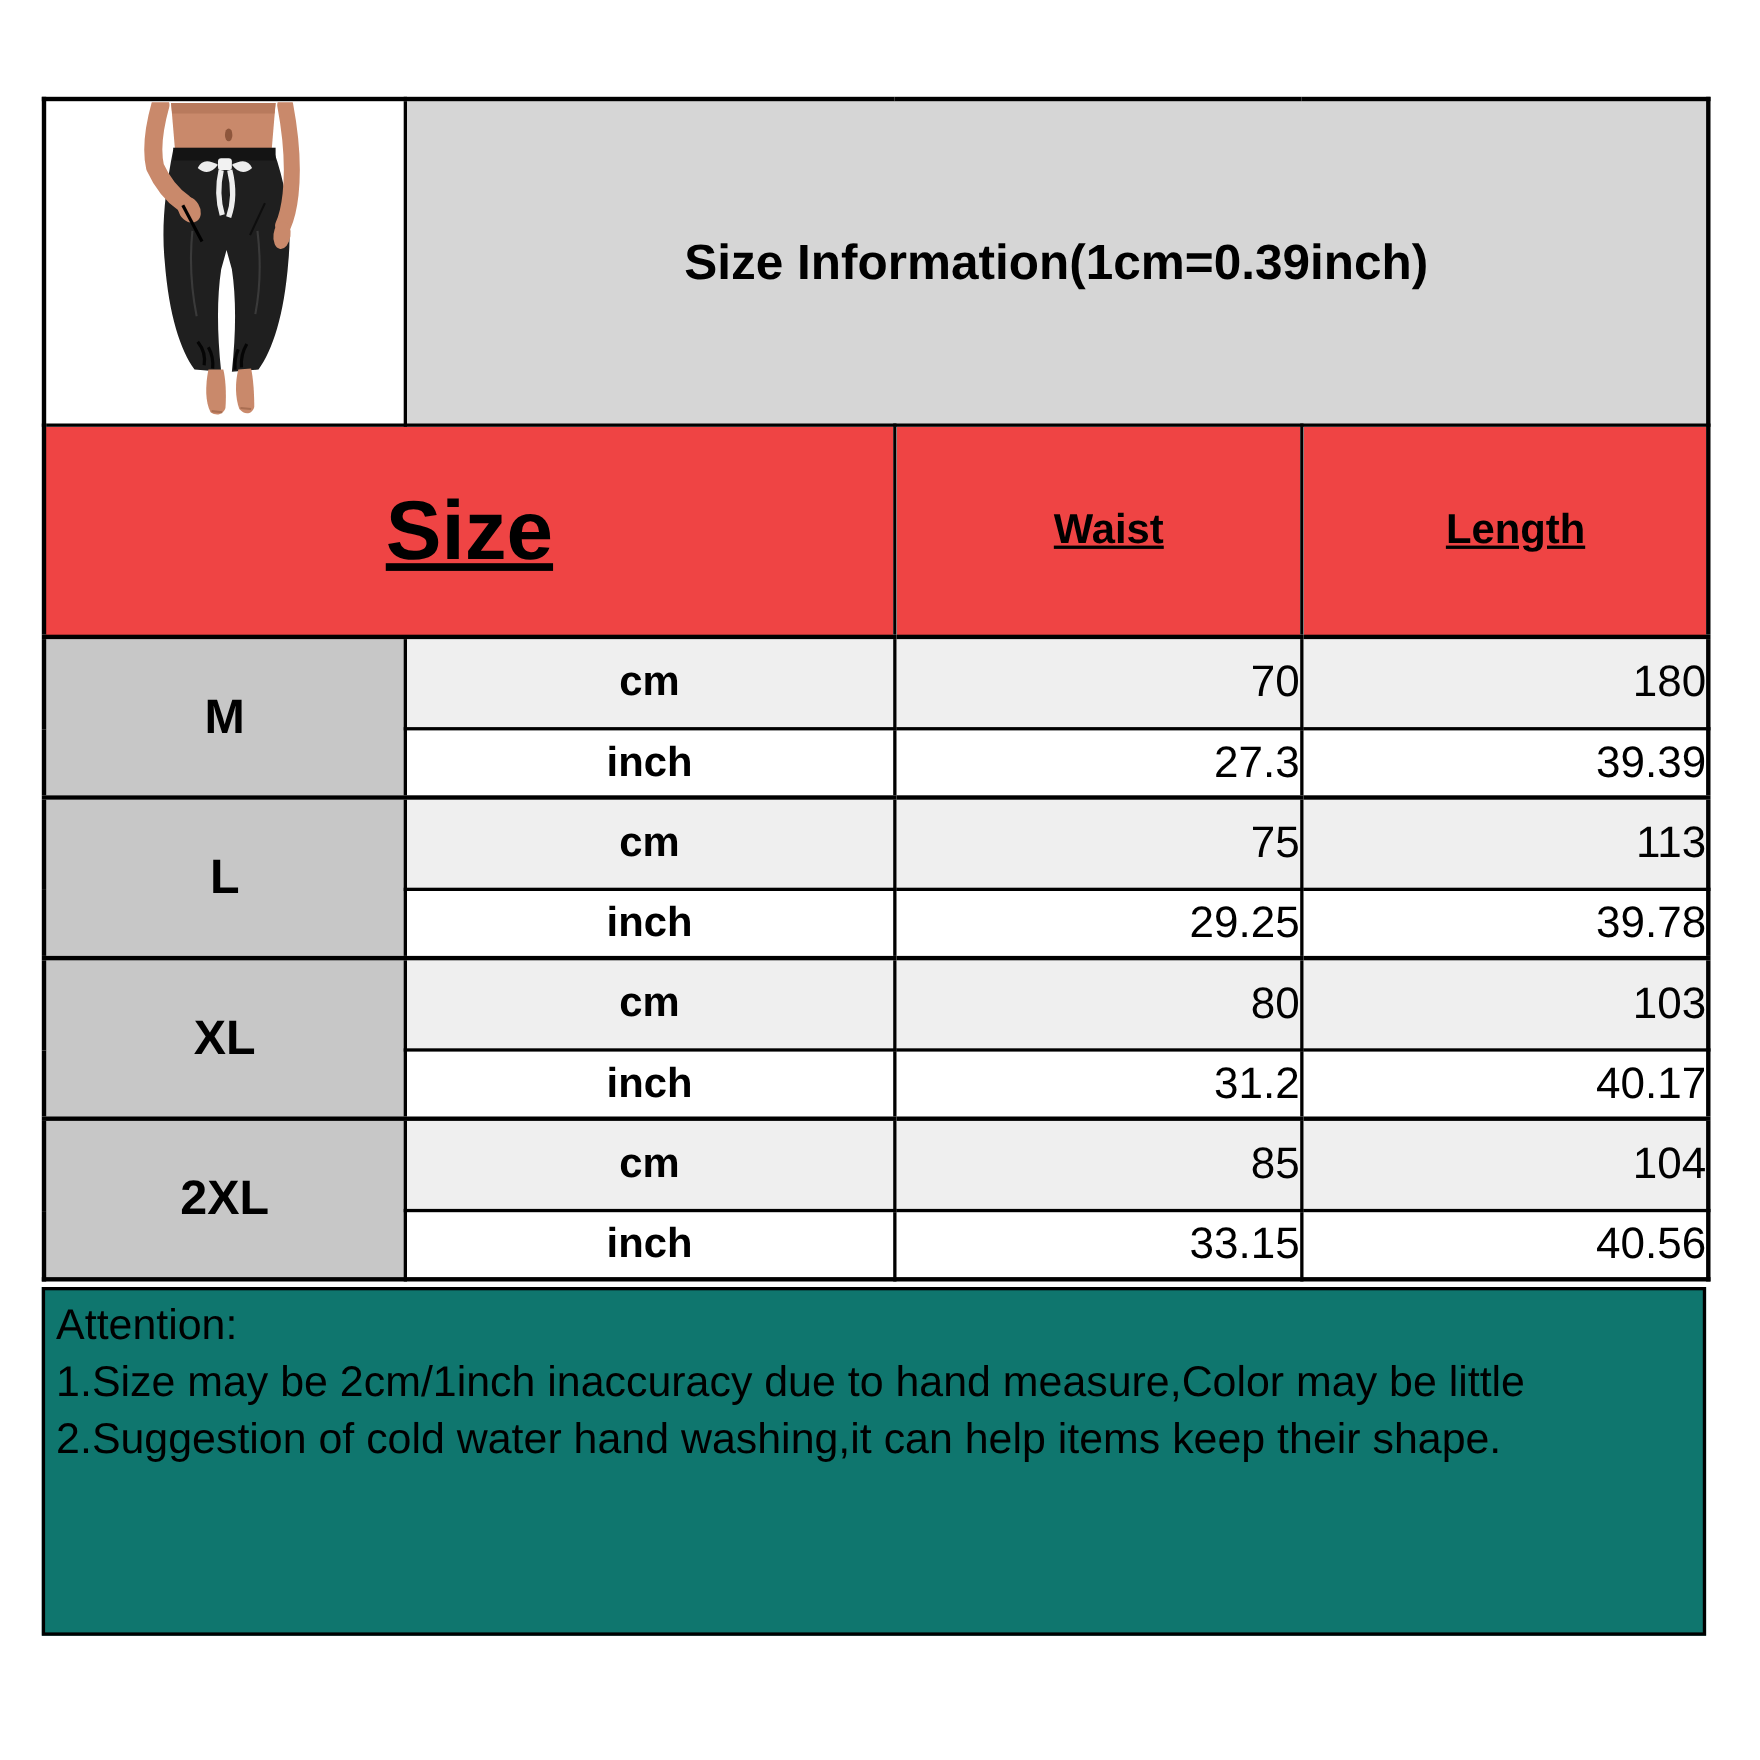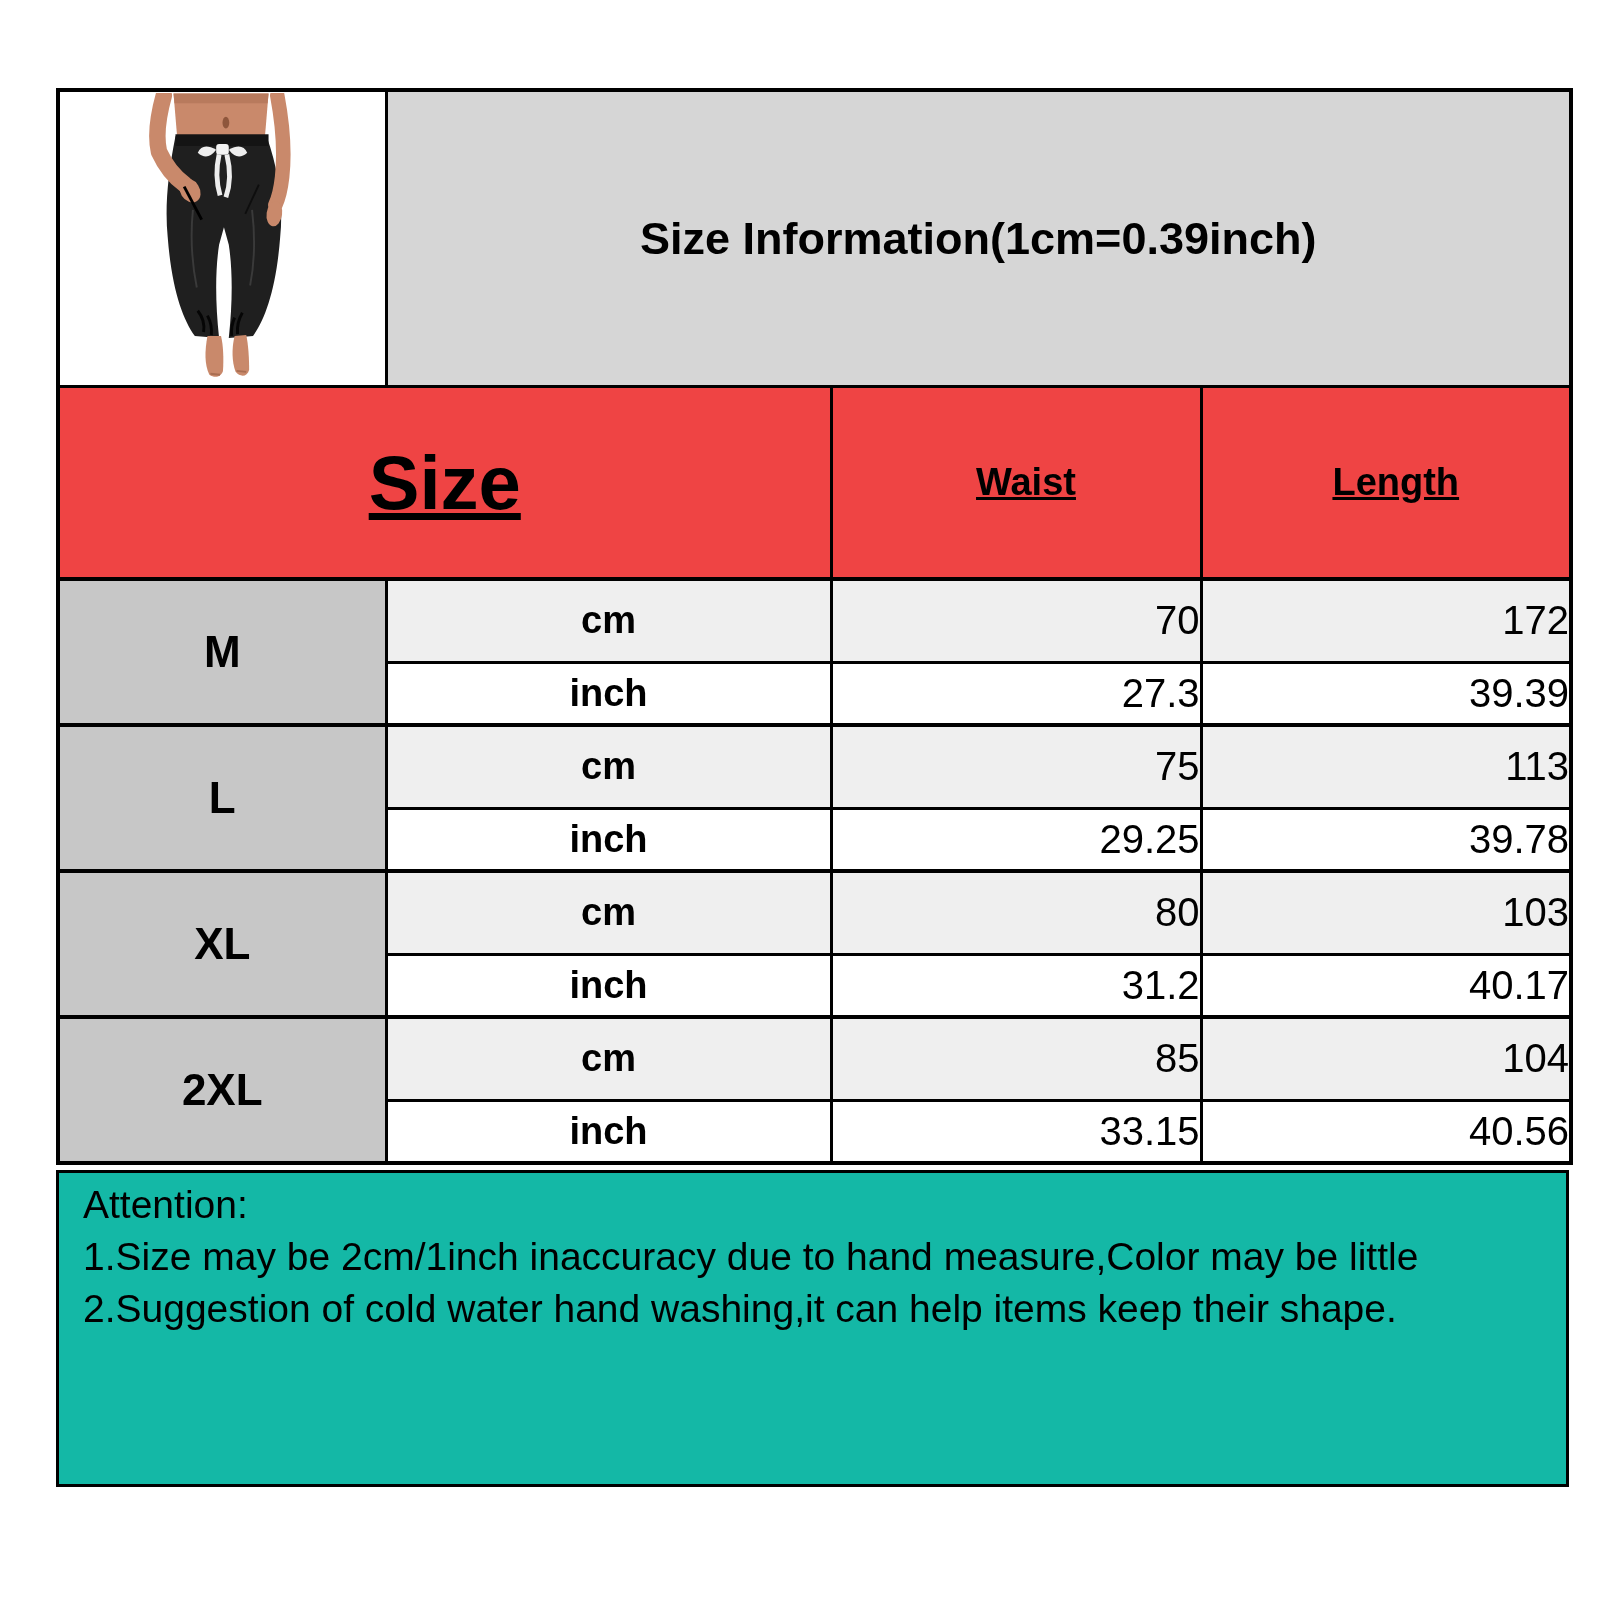--- a/index.html
+++ b/index.html
@@ -3,21 +3,21 @@
 <meta charset="utf-8">
 <style>
   html,body{margin:0;padding:0;}
   body{
     width:1600px;height:1600px;
     background:#ffffff;
     font-family:"Liberation Sans", sans-serif;
     color:#000;
     position:relative;
   }
-  .sheet{position:absolute;left:56px;top:88px;width:1338px;}
+  .sheet{position:absolute;left:38px;top:88px;width:1338px;}
 
   table.size-table{
     border-collapse:collapse;
     table-layout:fixed;
     width:1513px;
     border:4px solid #000;
   }
   col.c1{width:328px;}
   col.c2{width:445px;}
   col.c3{width:370px;}
@@ -55,22 +55,22 @@
   tr.inch-row td.unit-cell, tr.inch-row td.val-cell{background:#ffffff;}
   td.unit-cell{font-size:38px;font-weight:bold;margin-left:32px;}
   td.val-cell{font-size:40px;font-weight:normal;text-align:right;}
 
   .attention{
     box-sizing:border-box;
     margin-top:5px;
     width:1513px;
     height:317px;
     border:3px solid #000;
-    background:#14b8a6;
-    padding:6px 24px;
+    background:#0f766e;
+    padding:6px 10px;
     font-size:39px;
     line-height:52px;
     text-align:left;
   }
   .attention div{white-space:normal;}
 
   svg.product-photo{display:block;margin:1px auto 0 auto;}
 </style>
 </head>
 <body>
@@ -127,21 +127,21 @@
     <tr class="header-row">
       <td class="head-cell size-head" colspan="2">Size</td>
       <td class="head-cell dim-head">Waist</td>
       <td class="head-cell dim-head">Length</td>
     </tr>
 
     <tr class="cm-row group-start">
       <td class="label-cell" rowspan="2">M</td>
       <td class="unit-cell">cm</td>
       <td class="val-cell">70</td>
-      <td class="val-cell">172</td>
+      <td class="val-cell">180</td>
     </tr>
     <tr class="inch-row">
       <td class="unit-cell">inch</td>
       <td class="val-cell">27.3</td>
       <td class="val-cell">39.39</td>
     </tr>
 
     <tr class="cm-row group-start">
       <td class="label-cell" rowspan="2">L</td>
       <td class="unit-cell">cm</td>

